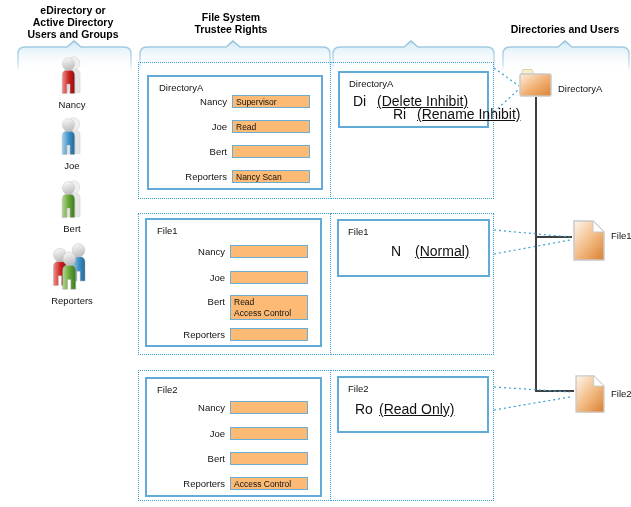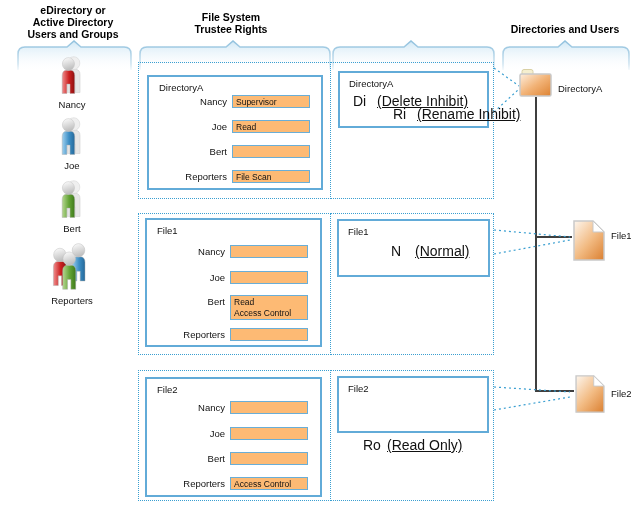--- a/index.html
+++ b/index.html
@@ -176,21 +176,21 @@
     <div class="trow" style="top:43px;">
       <span class="tlabel">Joe</span>
       <span class="tfield">Read</span>
     </div>
     <div class="trow" style="top:68px;">
       <span class="tlabel">Bert</span>
       <span class="tfield"></span>
     </div>
     <div class="trow" style="top:93px;">
       <span class="tlabel">Reporters</span>
-      <span class="tfield">File Scan</span>
+      <span class="tfield">Nancy Scan</span>
     </div>
   </div>
 
   <div class="bluebox" style="left:145px;top:218px;width:177px;height:129px;">
     <div class="boxtitle">File1</div>
     <div class="trow" style="top:25px;">
       <span class="tlabel">Nancy</span>
       <span class="tfield"></span>
     </div>
     <div class="trow" style="top:51px;">
@@ -240,21 +240,21 @@
 
   <div class="bluebox" style="left:337px;top:219px;width:153px;height:58px;">
     <div class="boxtitle" style="left:9px;">File1</div>
     <div class="arow" style="top:24px;left:20px;padding-left:32px;">
       <span class="acode">N</span><span>(Normal)</span>
     </div>
   </div>
 
   <div class="bluebox" style="left:337px;top:376px;width:152px;height:57px;">
     <div class="boxtitle" style="left:9px;">File2</div>
-    <div class="arow" style="top:25px;left:24px;margin-top:36px;">
+    <div class="arow" style="top:25px;left:16px;">
       <span class="acode">Ro</span><span>(Read Only)</span>
     </div>
   </div>
 
   <svg style="position:absolute;left:518px;top:67px;" width="35" height="31" viewBox="0 0 35 31">
     <path d="M4,8 L4,4.5 Q4,2.5 6,2.5 L13,2.5 Q15,2.5 15,4.5 L15,8 Z" fill="#f5efcf" stroke="#d9d0a4" stroke-width="1"></path>
     <rect x="2" y="7" width="31" height="22" rx="1.5" fill="url(#gFolder)" stroke="#c9c9c9" stroke-width="1.5"></rect>
   </svg>
   <div class="nodelabel" style="left:558px;top:83px;">DirectoryA</div>
 

